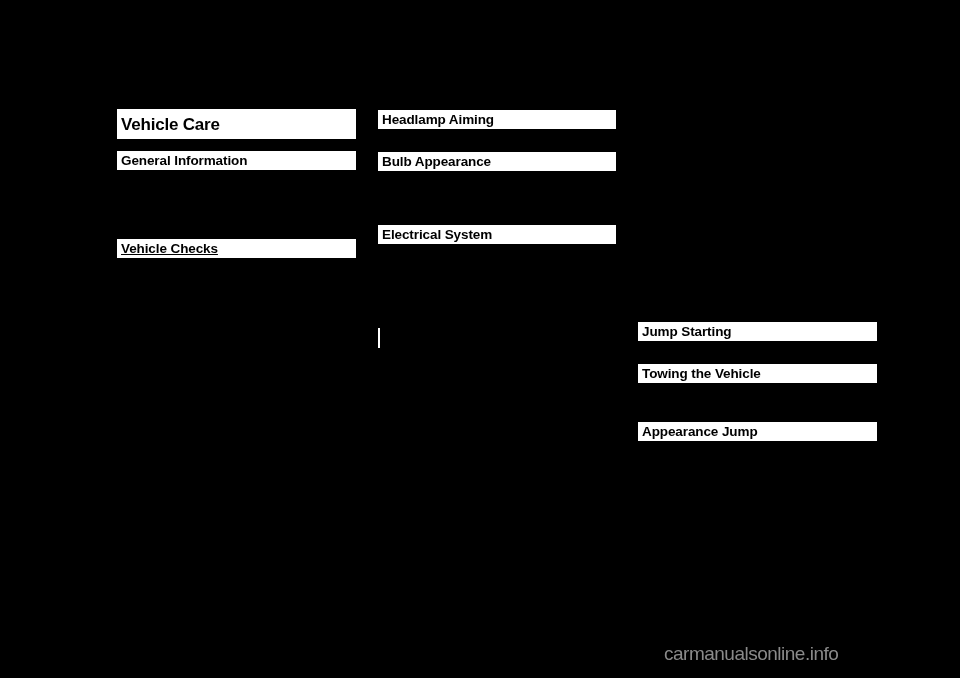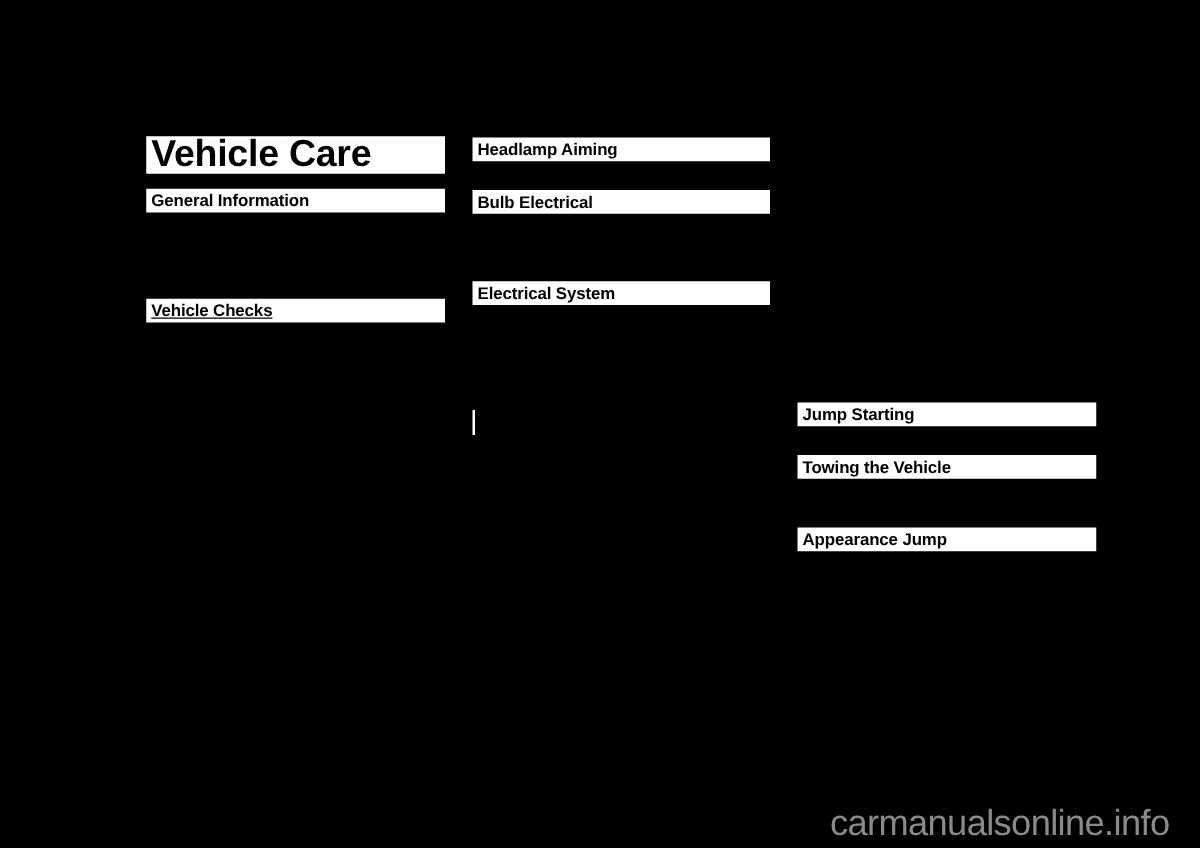--- a/index.html
+++ b/index.html
@@ -32,21 +32,21 @@
     display: flex;
     align-items: center;
     white-space: nowrap;
     overflow: hidden;
   }
 
   
   .bar.title {
     height: 30px;
     padding-left: 4px;
-    font-size: 30px;
+    font-size: 17px;
     font-weight: bold;
     letter-spacing: -0.2px;
     line-height: 1;
   }
 
   
   .bar.section {
     height: 19px;
     padding-left: 4px;
     font-size: 13.5px;
@@ -69,21 +69,21 @@
     font-size: 11px;
     line-height: 13px;
     white-space: nowrap;
     font-family: "Liberation Sans", sans-serif;
   }
 
   
   .watermark {
     position: absolute;
     color: #8a8a8a;
-    font-size: 29px;
+    font-size: 19px;
     letter-spacing: -0.5px;
     font-family: "Liberation Sans", sans-serif;
     white-space: nowrap;
   }
 </style>
 </head>
 <body>
 
 <div class="page">
 
@@ -94,21 +94,21 @@
   <div class="subtext" style="left:119px; top:172px; width:236px; height:60px;"></div>
 
   <div class="bar section" style="left:117px; top:239px; width:239px;text-decoration:underline;">Vehicle Checks</div>
 
   <div class="subtext" style="left:119px; top:260px; width:236px; height:160px;"></div>
 
   <div class="bar section" style="left:378px; top:110px; width:238px;">Headlamp Aiming</div>
 
   <div class="subtext" style="left:380px; top:131px; width:235px; height:20px;"></div>
 
-  <div class="bar section" style="left:378px; top:152px; width:238px;">Bulb Electrical</div>
+  <div class="bar section" style="left:378px; top:152px; width:238px;">Bulb Appearance</div>
 
   <div class="subtext" style="left:380px; top:173px; width:235px; height:48px;"></div>
 
   <div class="bar section" style="left:378px; top:225px; width:238px;">Electrical System</div>
 
   <div class="subtext" style="left:380px; top:246px; width:235px; height:76px;"></div>
 
   <div class="tick" style="left:378px; top:328px; height:20px;"></div>
 
   <div class="subtext" style="left:380px; top:350px; width:235px; height:120px;"></div>

